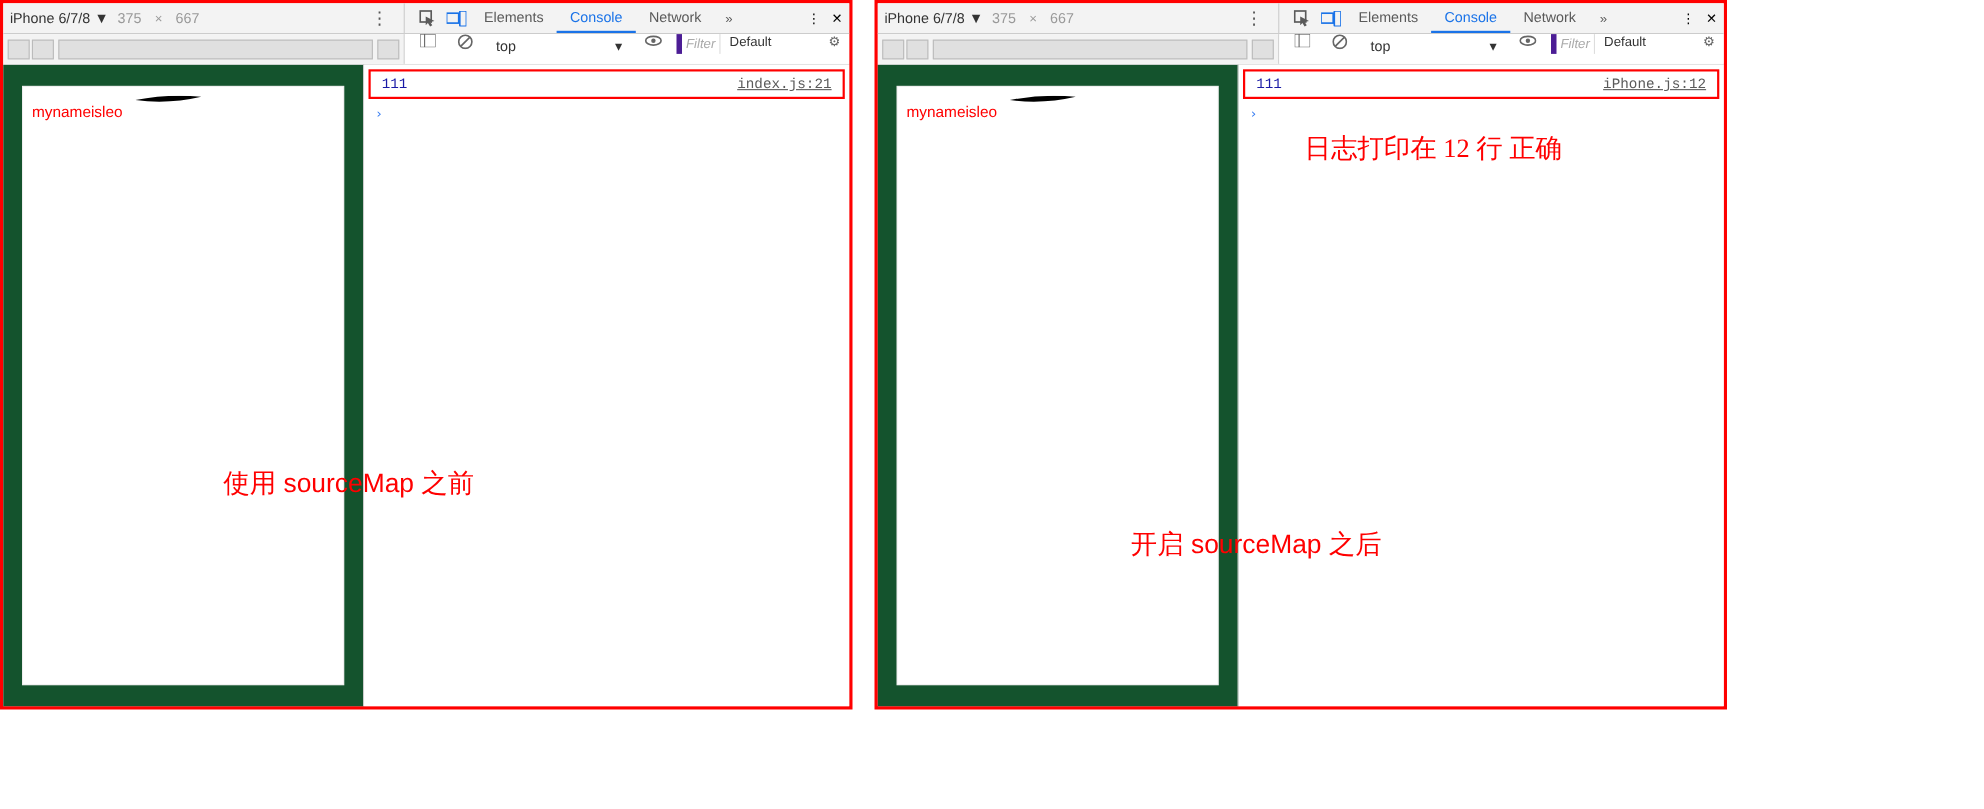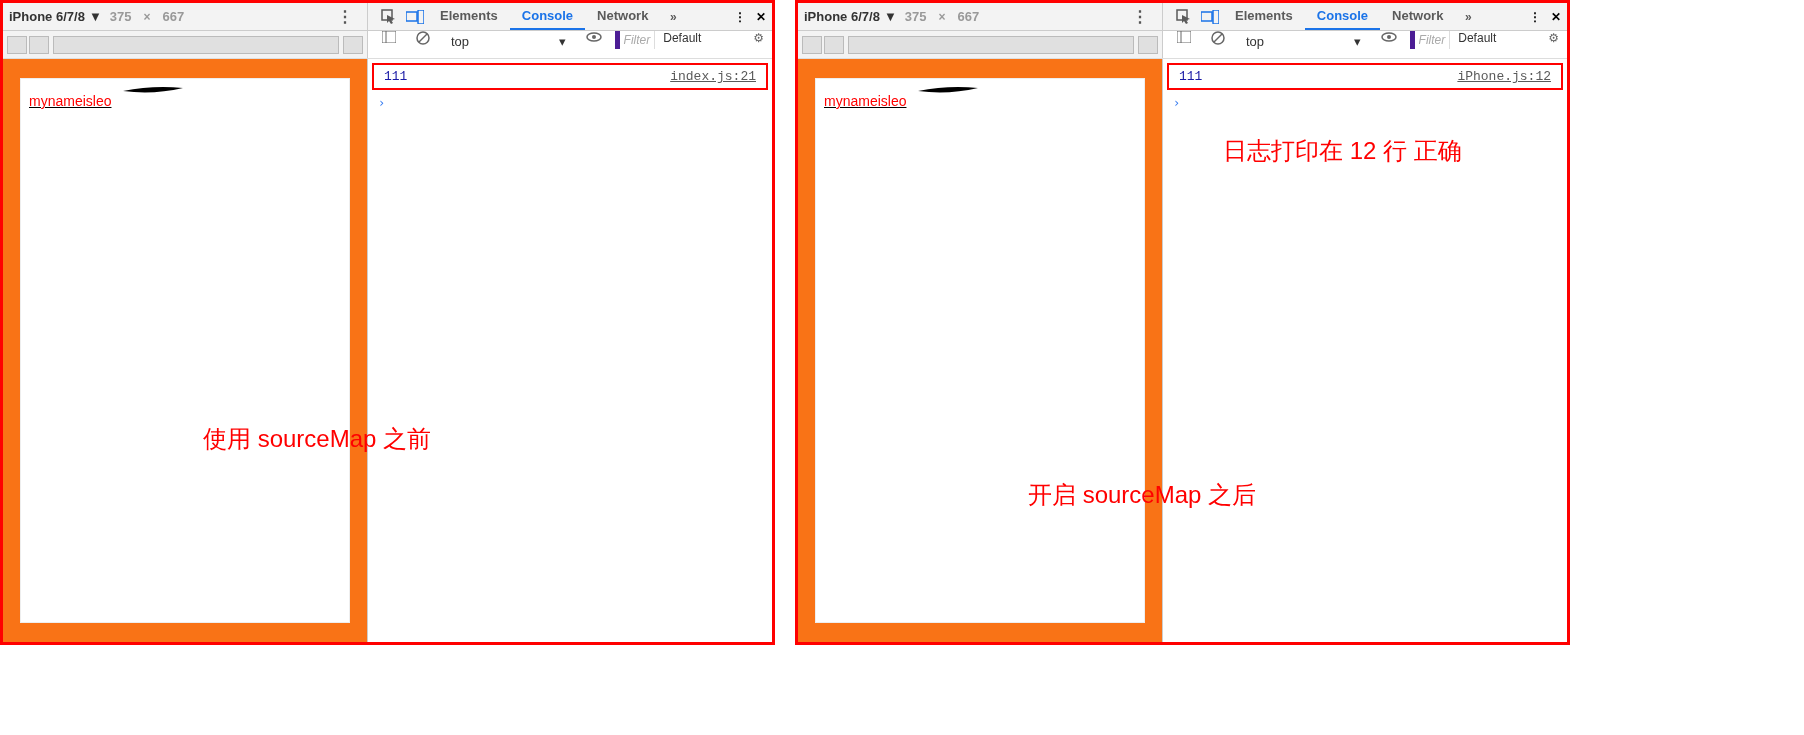--- a/index.html
+++ b/index.html
@@ -18,21 +18,20 @@
       position: relative;
       background: #fff;
       display: flex;
       flex-direction: column;
     }
     .top-row {
       display: flex;
       height: 28px;
       background: #f3f3f3;
       border-bottom: 1px solid #ccc;
-      font-weight: bold;
     }
     .device-bar {
       width: 365px;
       display: flex;
       align-items: center;
       padding: 0 6px;
       gap: 8px;
       border-right: 1px solid #ccc;
     }
     .device-select {
@@ -147,26 +146,25 @@
     .gear {
       margin-left: auto;
       color: #666;
     }
     .content-row {
       flex: 1;
       display: flex;
       position: relative;
     }
     .preview-pane {
-      width: 365px;
+      width: 328px;
       border-right: 1px solid #ccc;
-      background: #f97316;
+      background: #14532d;
       position: relative;
       padding: 20px 18px;
-      text-decoration: underline;
     }
     .preview-pane-inner {
       background: #fff;
       box-shadow: 0 0 0 1px #eee;
       padding: 14px 8px;
       height: 100%;
     }
     .rendered-text {
       color: #ff0000;
       font-size: 14px;
@@ -382,17 +380,17 @@
             <path d="M0 4 Q30 -2 60 1 Q30 8 0 4" fill="#000"></path>
           </svg>
       </div>
     </div>
     <div class="console-pane">
       <div class="log-box">
         <span class="log-val">111</span>
         <span class="log-src">iPhone.js:12</span>
       </div>
       <div class="prompt">›</div>
-      <div class="annotation" style="top:76px; left:60px;">日志打印在 12 行 正确</div>
+      <div class="annotation" style="top:60px; left:60px;font-family:Liberation Serif, serif;">日志打印在 12 行 正确</div>
     </div>
     <div class="annotation" style="top:420px; left:230px;">开启 sourceMap 之后</div>
   </div>
 </div>
 
 </body></html>

